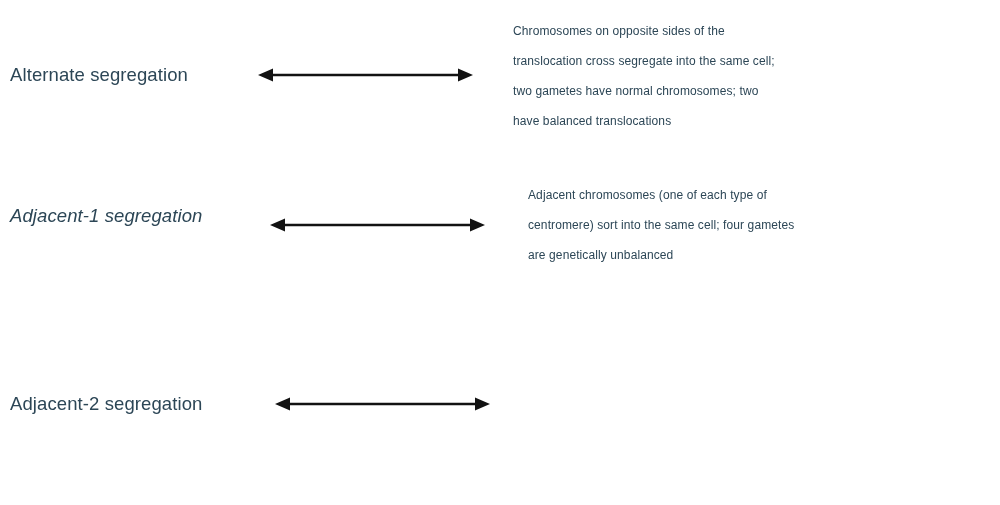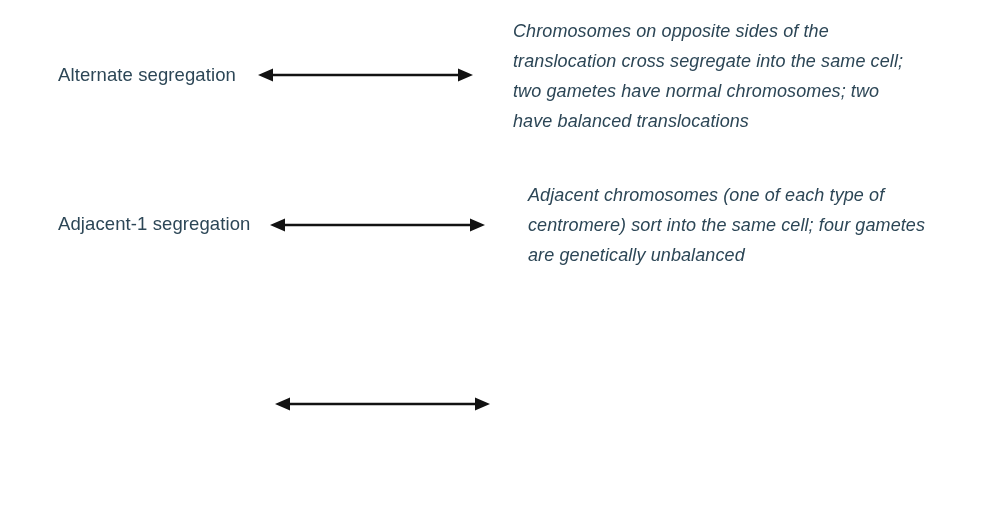--- a/index.html
+++ b/index.html
@@ -16,33 +16,31 @@
     color: #2c4656;
     overflow: hidden;
   }
   .term {
     position: absolute;
     left: 10px;
     font-size: 18.5px;
     line-height: 22px;
     white-space: nowrap;
     letter-spacing: 0.1px;
-    margin-left: 48px;
   }
   .term-1 { top: 64px; }
-  .term-2 { top: 213px; }
+  .term-2 { top: 205px; font-style: italic; }
   .term-3 { top: 393px; }
 
   .definition {
     position: absolute;
-    font-size: 18px;
+    font-size: 12px;
     line-height: 30px;
     white-space: pre-line;
     letter-spacing: 0.1px;
-    font-style: italic;
   }
   .def-1 { left: 513px; top: 16px; }
   .def-2 { left: 528px; top: 180px; }
   .def-3 { left: 526px; top: 312px; }
 
   .arrow {
     position: absolute;
     width: 215px;
     height: 16px;
     display: block;
@@ -70,19 +68,20 @@
   <div class="term term-2">Adjacent-1 segregation</div>
   <svg class="arrow arrow-2" viewBox="0 0 215 16" aria-hidden="true">
     <line x1="11" y1="8" x2="204" y2="8" stroke="#121212" stroke-width="2.6"></line>
     <polygon points="0,8 15,1.5 15,14.5" fill="#121212"></polygon>
     <polygon points="215,8 200,1.5 200,14.5" fill="#121212"></polygon>
   </svg>
   <div class="definition def-2">Adjacent chromosomes (one of each type of
 centromere) sort into the same cell; four gametes
 are genetically unbalanced</div>
 
+  <div class="term term-3">Adjacent-2 segregation</div>
   <svg class="arrow arrow-3" viewBox="0 0 215 16" aria-hidden="true">
     <line x1="11" y1="8" x2="204" y2="8" stroke="#121212" stroke-width="2.6"></line>
     <polygon points="0,8 15,1.5 15,14.5" fill="#121212"></polygon>
     <polygon points="215,8 200,1.5 200,14.5" fill="#121212"></polygon>
   </svg>
 
 </div>
 
 </body></html>

